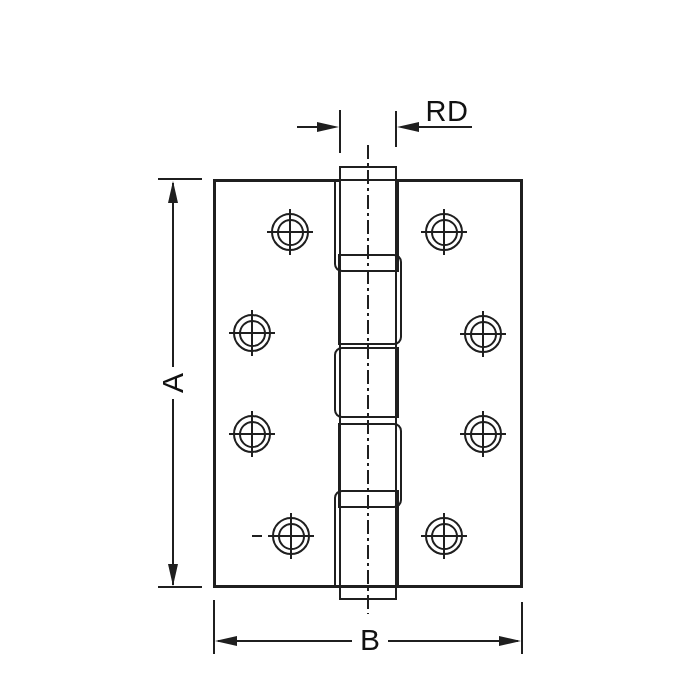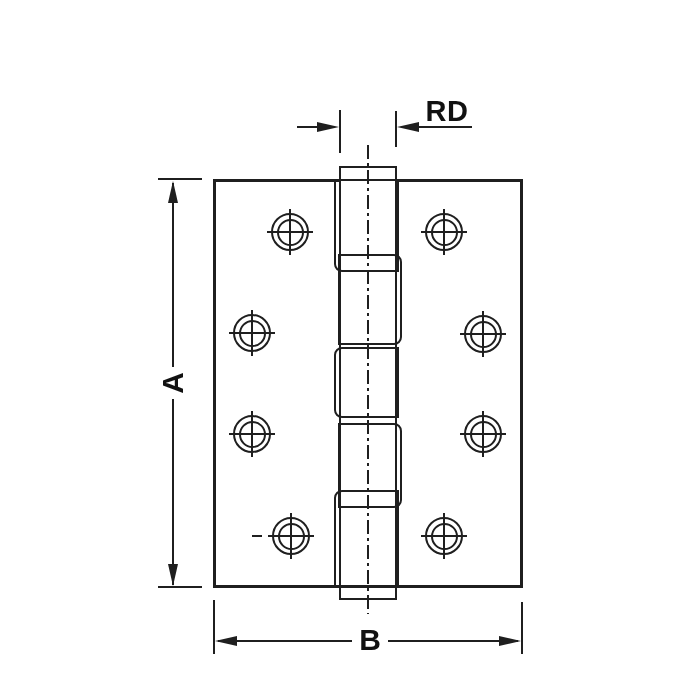--- a/index.html
+++ b/index.html
@@ -24,21 +24,21 @@
   
   .hole{width:0;height:0;}
   .hole .ch{position:absolute;left:-23px;top:-1px;width:46px;height:2px;background:#1f1f1f;}
   .hole .cv{position:absolute;top:-23px;left:-1px;width:2px;height:46px;background:#1f1f1f;}
   .hole .ro{position:absolute;left:-19px;top:-19px;width:38px;height:38px;border:2.5px solid #1f1f1f;border-radius:50%;}
   .hole .ri{position:absolute;left:-13.5px;top:-13.5px;width:27px;height:27px;border:2.5px solid #1f1f1f;border-radius:50%;}
   .stray-dash{left:252px;top:535px;width:10px;height:2px;background:#1f1f1f;}
 
   
   .dline{background:#1f1f1f;}
-  .lbl{color:#111;font-weight:bold;font-size:30px;display:flex;align-items:center;justify-content:center;}
+  .lbl{color:#111;font-weight:normal;font-size:30px;display:flex;align-items:center;justify-content:center;}
 
   
   .a-tick-top{left:158px;top:178px;width:44px;height:2px;}
   .a-tick-bot{left:158px;top:586px;width:44px;height:2px;}
   .a-seg1{left:172px;top:183px;width:2px;height:184px;}
   .a-seg2{left:172px;top:399px;width:2px;height:186px;}
   .a-arrow-up{left:168px;top:181px;width:0;height:0;border-left:5px solid transparent;border-right:5px solid transparent;border-bottom:22px solid #1f1f1f;}
   .a-arrow-down{left:168px;top:564px;width:0;height:0;border-left:5px solid transparent;border-right:5px solid transparent;border-top:22px solid #1f1f1f;}
   .a-lbl{left:148px;top:358px;width:50px;height:50px;transform:rotate(-90deg);}
 

